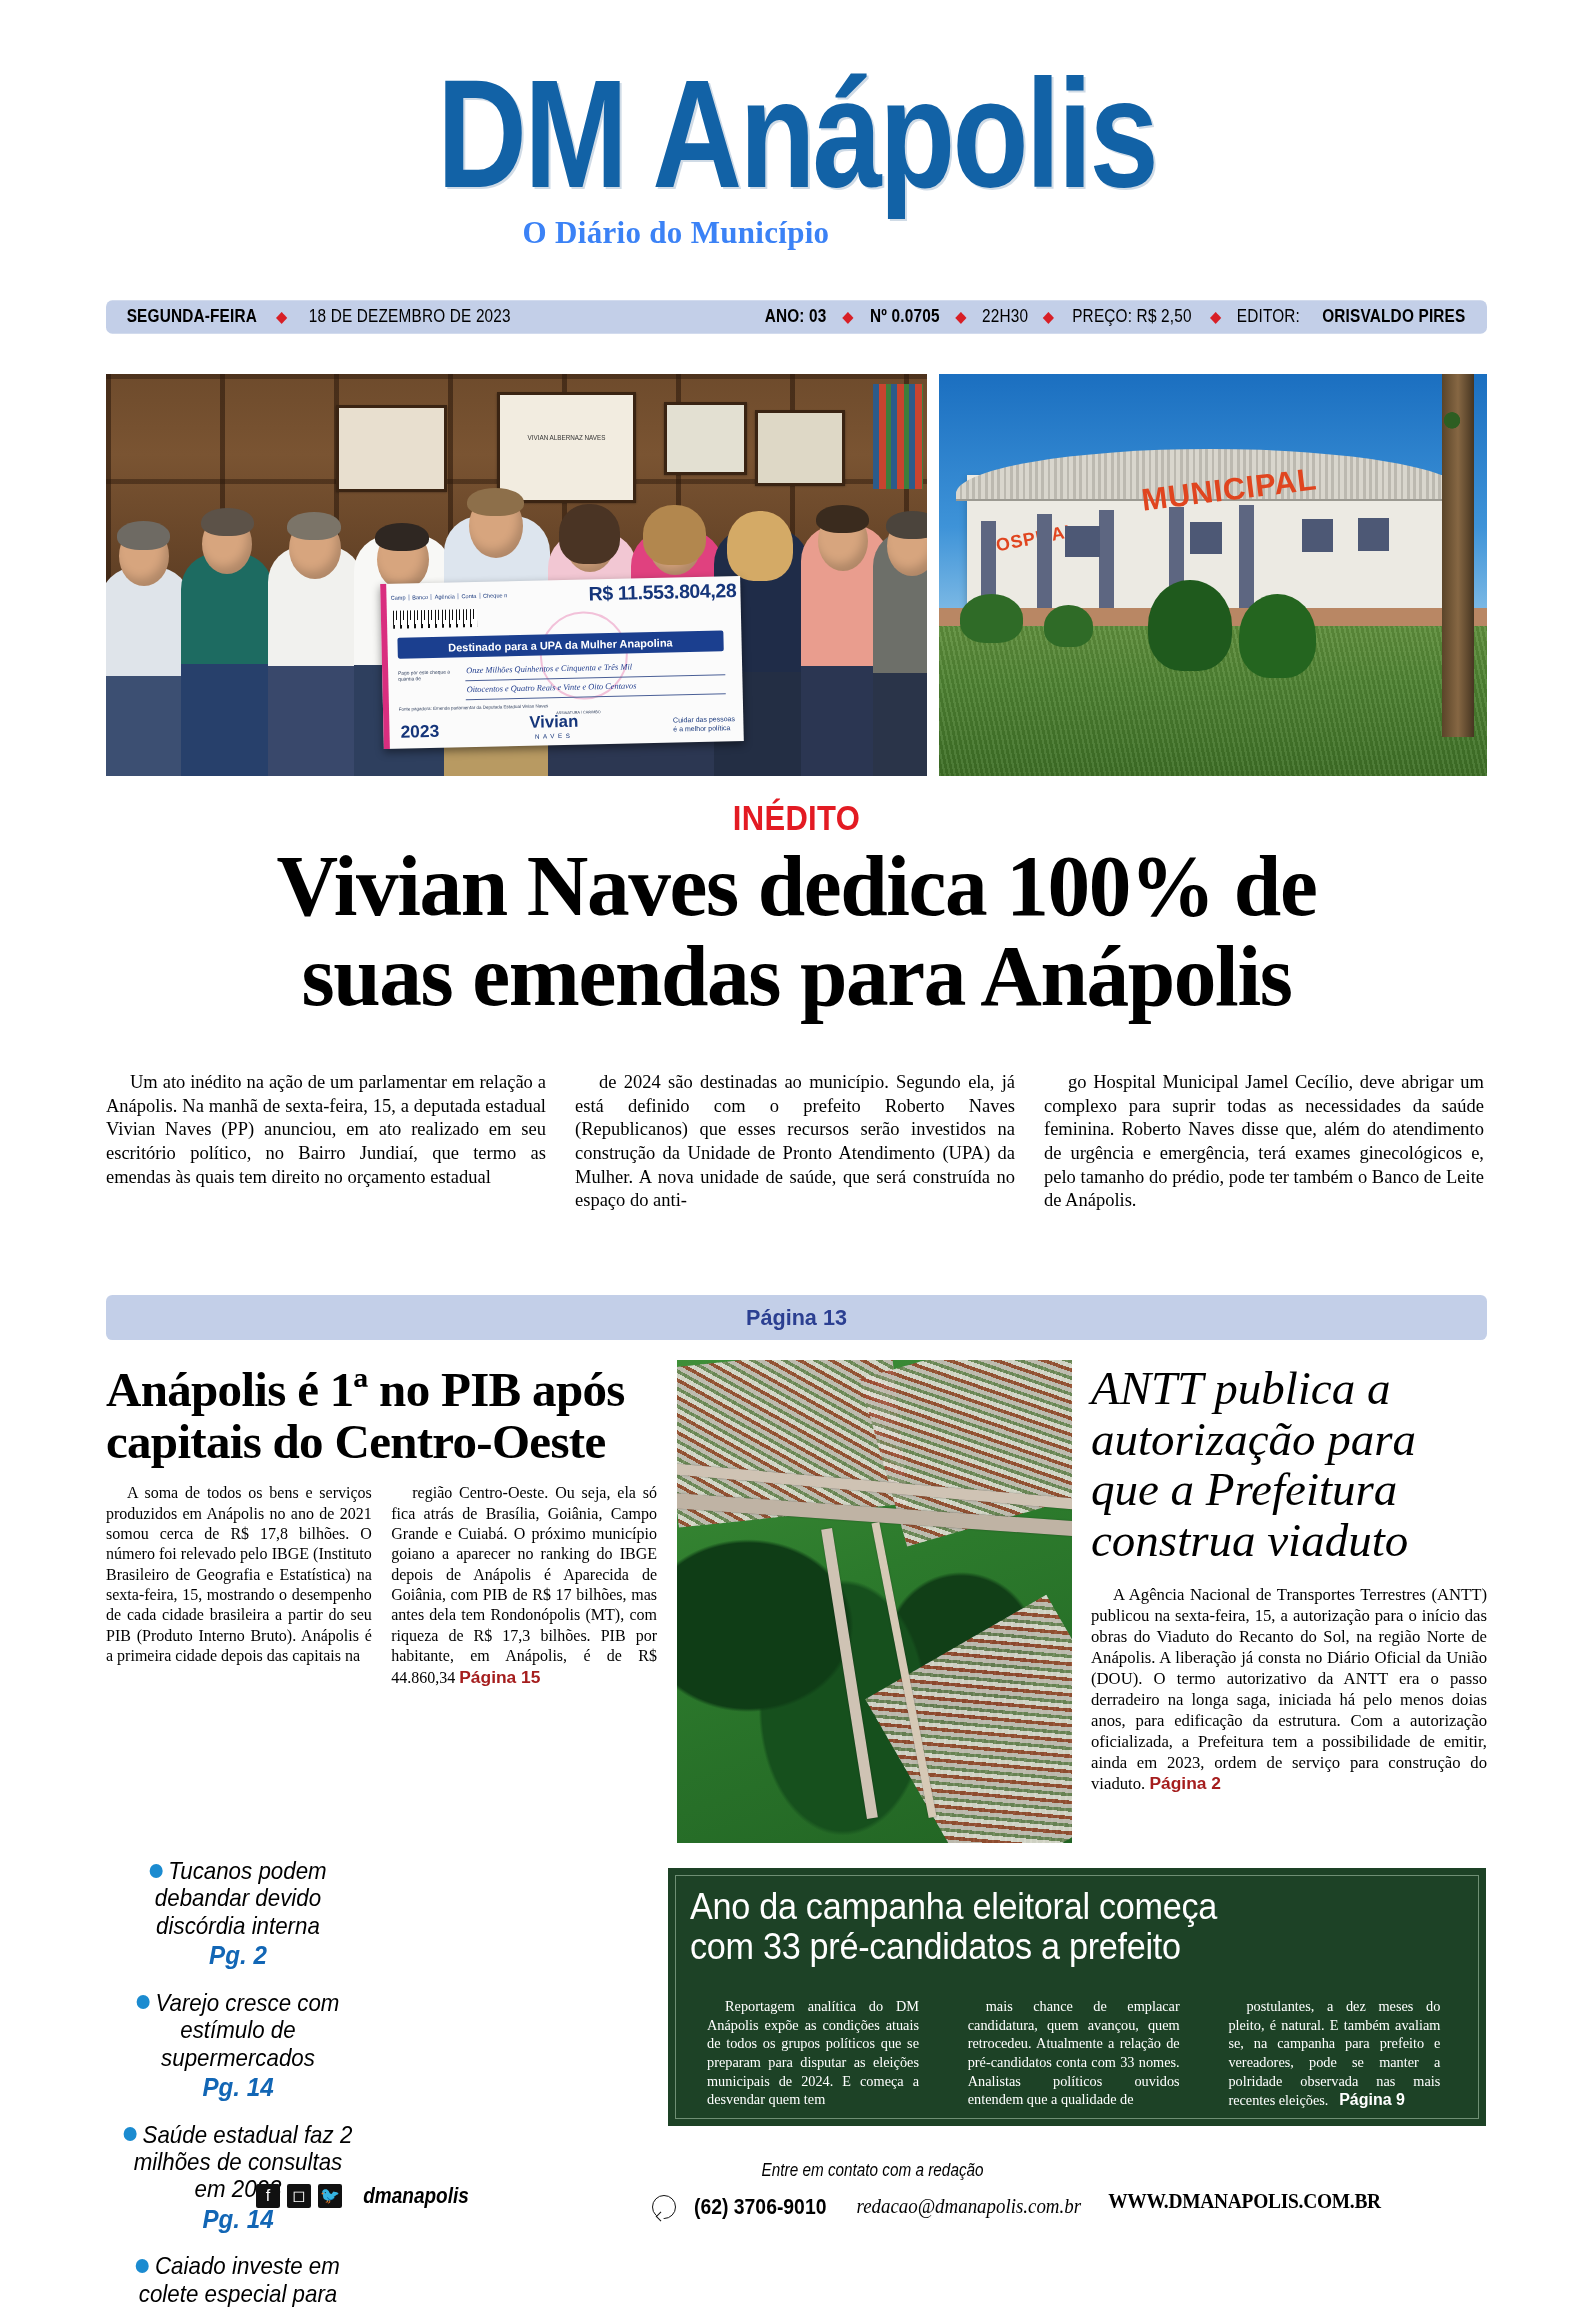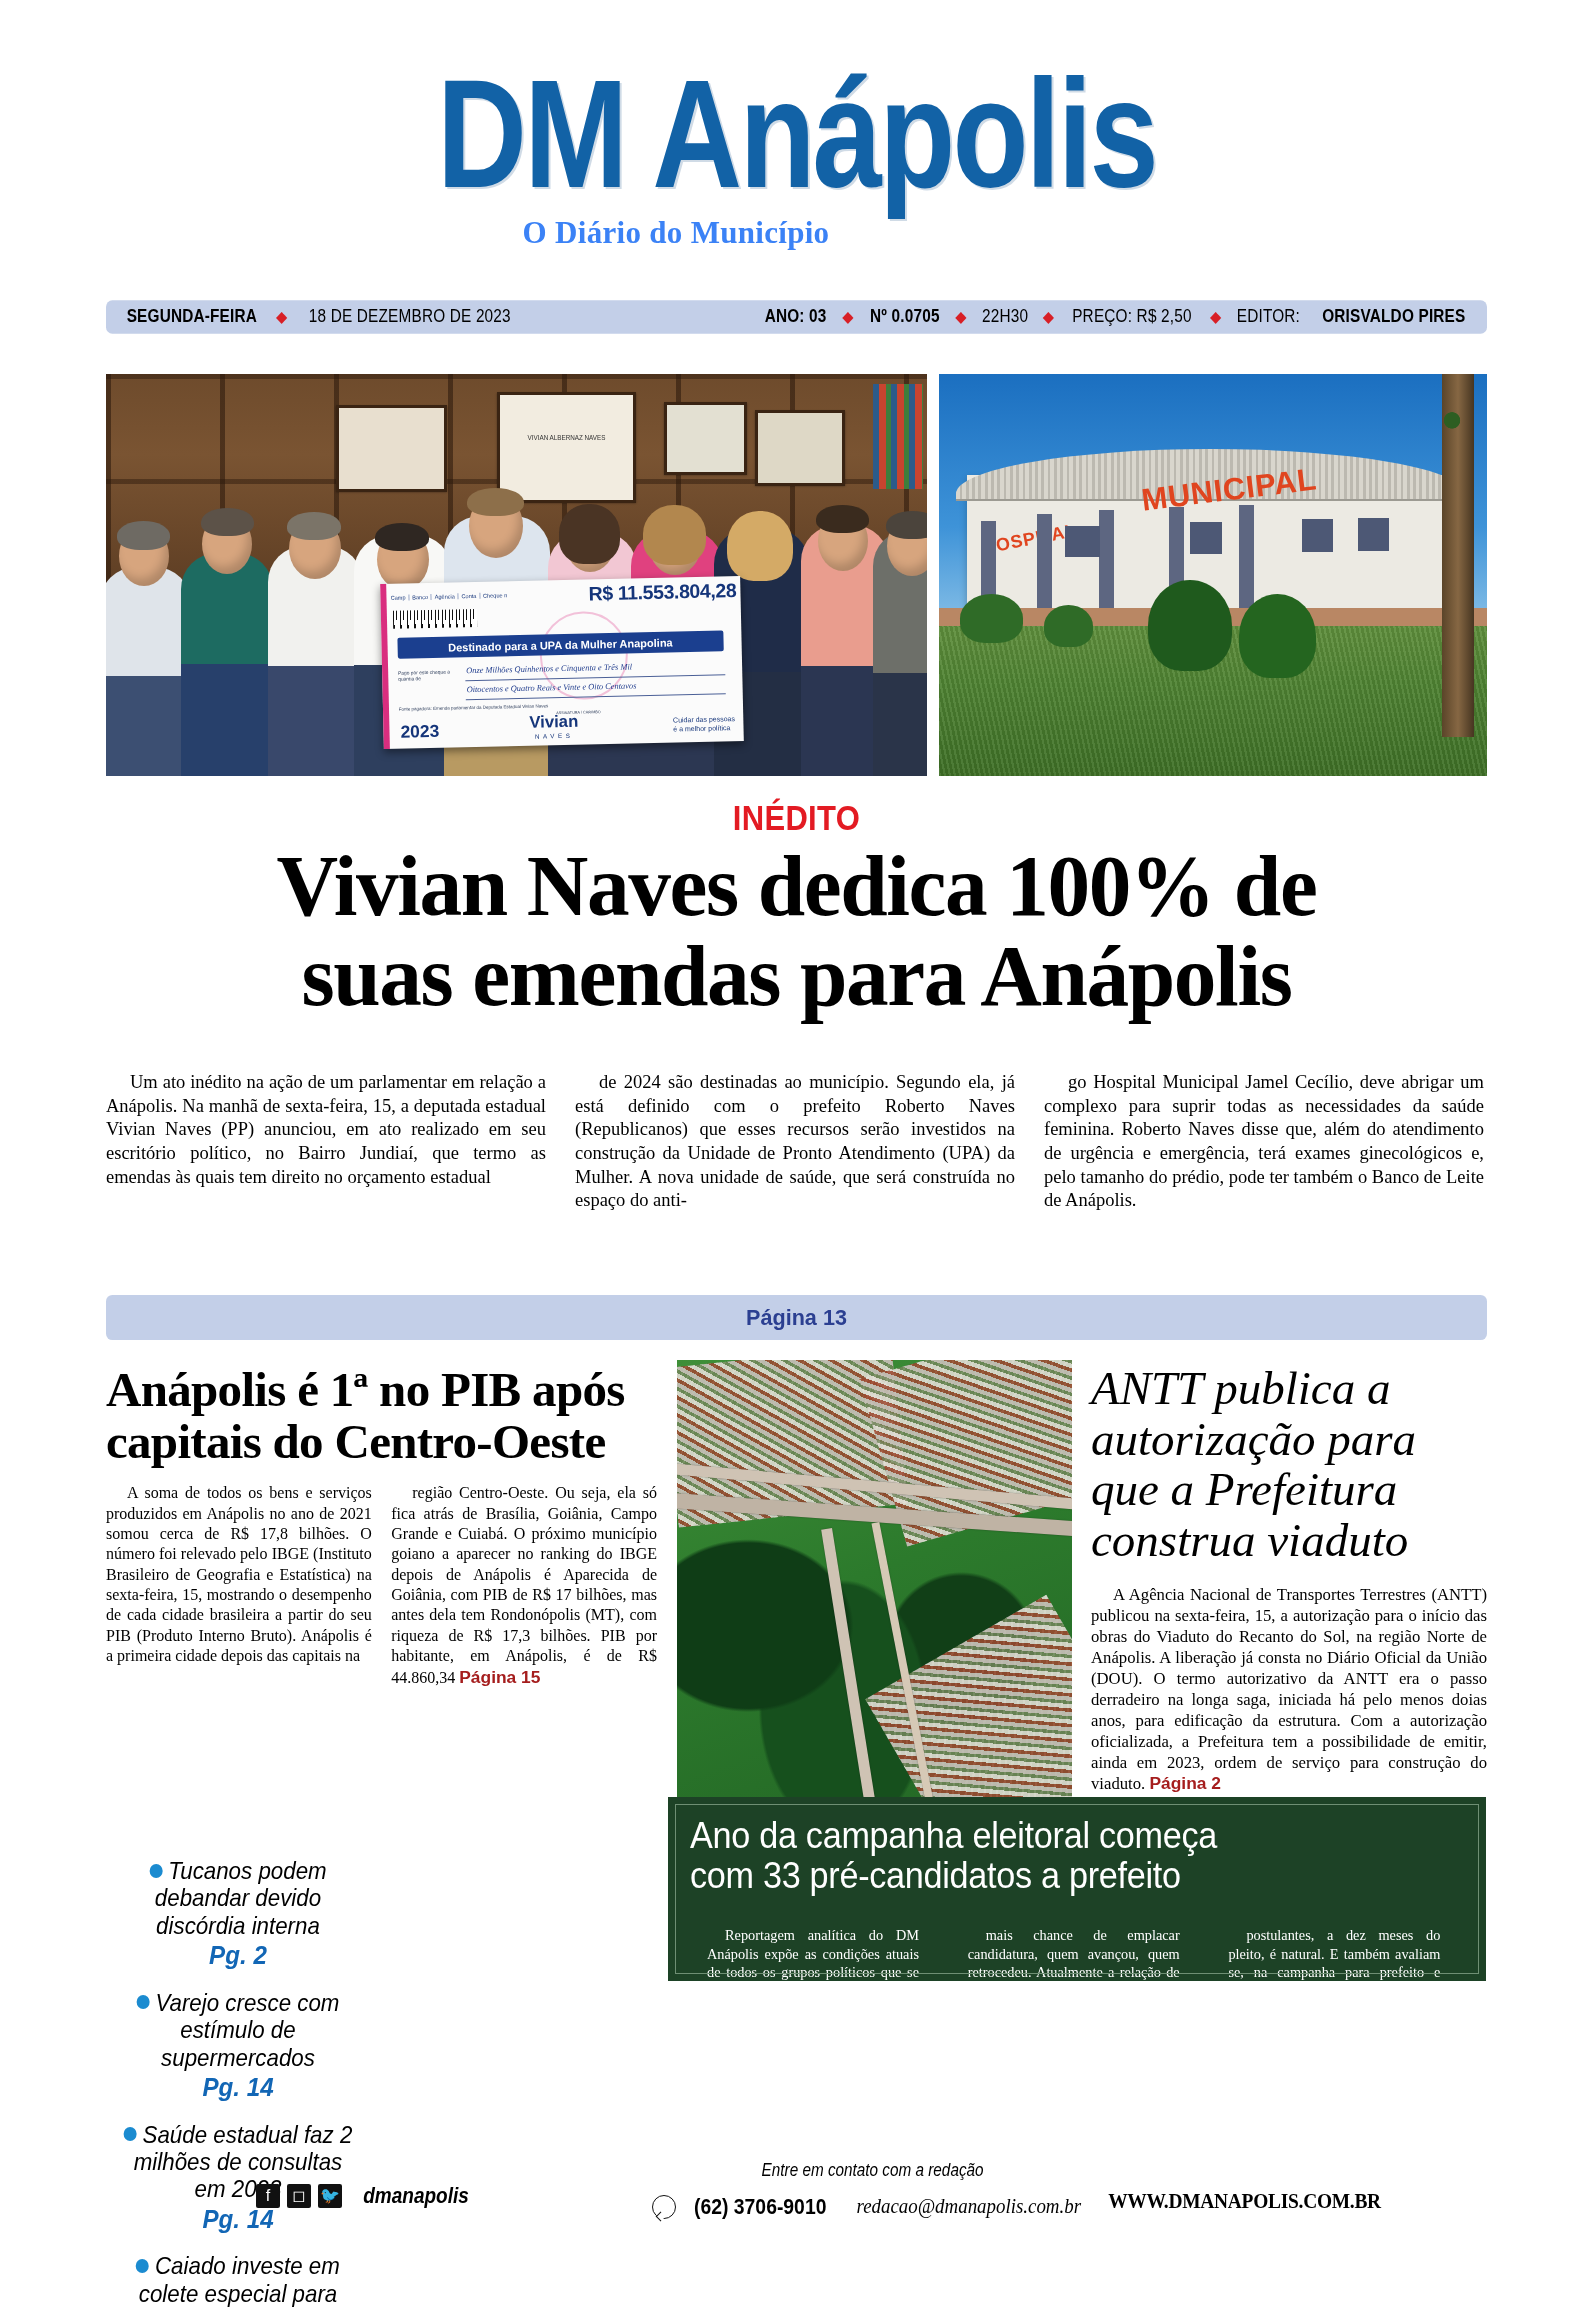--- a/index.html
+++ b/index.html
@@ -164,21 +164,21 @@
 
   
   .bullets{position:absolute;left:106px;top:1857px;width:551px;display:flex;flex-wrap:wrap;gap:0 24px;}
   .bitem{width:264px;margin-bottom:18px;font-family:"Liberation Sans",sans-serif;font-style:italic;
     font-size:24px;line-height:1.14;text-align:center;transform:scaleX(.93);transform-origin:center;}
   .bitem .dot{display:inline-block;width:14px;height:14px;border-radius:50%;background:#1b8bd0;
     margin-right:6.3px;vertical-align:1.4px;}
   .bitem .pg{display:block;font-weight:bold;font-style:italic;color:#1266b5;font-size:26px;margin-top:2.1px;}
 
   
-  .greenbox{position:absolute;left:668px;top:1797px;width:818px;height:184px;background:#1d4226;
+  .greenbox{position:absolute;left:668px;top:1868px;width:818px;height:258px;background:#1d4226;
     border:2.1px solid #1d4226;box-sizing:border-box;}
   .greenbox:before{content:"";position:absolute;left:4.9px;top:4.9px;right:4.9px;bottom:4.9px;border:0.7px solid #6f8f74;pointer-events:none;}
   .gb-h{font-family:"Liberation Sans",sans-serif;color:#ffffff;font-size:36px;line-height:1.12;
     padding:16.7px 21px 0 21px;transform:scaleX(.95);transform-origin:left top;letter-spacing:-0.3px;}
   .gb-cols{display:flex;gap:16.7px;padding:14px 21px 0 21px;}
   .gb-col{width:244px;color:#fff;font-family:"Liberation Serif",serif;font-size:14.3px;line-height:1.3;text-align:justify;}
   .gb-col p{margin:16px;text-indent:18px;}
   .gb-pg{font-family:"Liberation Sans",sans-serif;font-weight:bold;font-size:16px;color:#fff;}
 
   
@@ -422,21 +422,21 @@
     </div>
     <div class="gb-cols">
       <div class="gb-col">
           <p>Reportagem analítica do DM Anápolis expõe as condições atuais de todos os grupos políticos que se preparam para disputar as eleições municipais de 2024. E começa a desvendar quem tem</p>
         </div>
       <div class="gb-col">
           <p>mais chance de emplacar candidatura, quem avançou, quem retrocedeu. Atualmente a relação de pré-candidatos conta com 33 nomes. Analistas políticos ouvidos entendem que a qualidade de</p>
         </div>
       <div class="gb-col">
         <p><span>postulantes, a dez meses do pleito, é natural. E também avaliam se, na campanha para prefeito e vereadores, pode se manter a polridade observada nas mais recentes eleições.</span>
-          &nbsp;&nbsp;<span class="gb-pg">Página 5</span></p>
+          &nbsp;&nbsp;<span class="gb-pg">Página 9</span></p>
       </div>
     </div>
   </div>
 
   <div class="footer">
     <div class="f-social">
       <span class="sq">f</span>
       <span class="sq">◻</span>
       <span class="sq">🐦</span>
       <span class="f-handle">dmanapolis</span>

